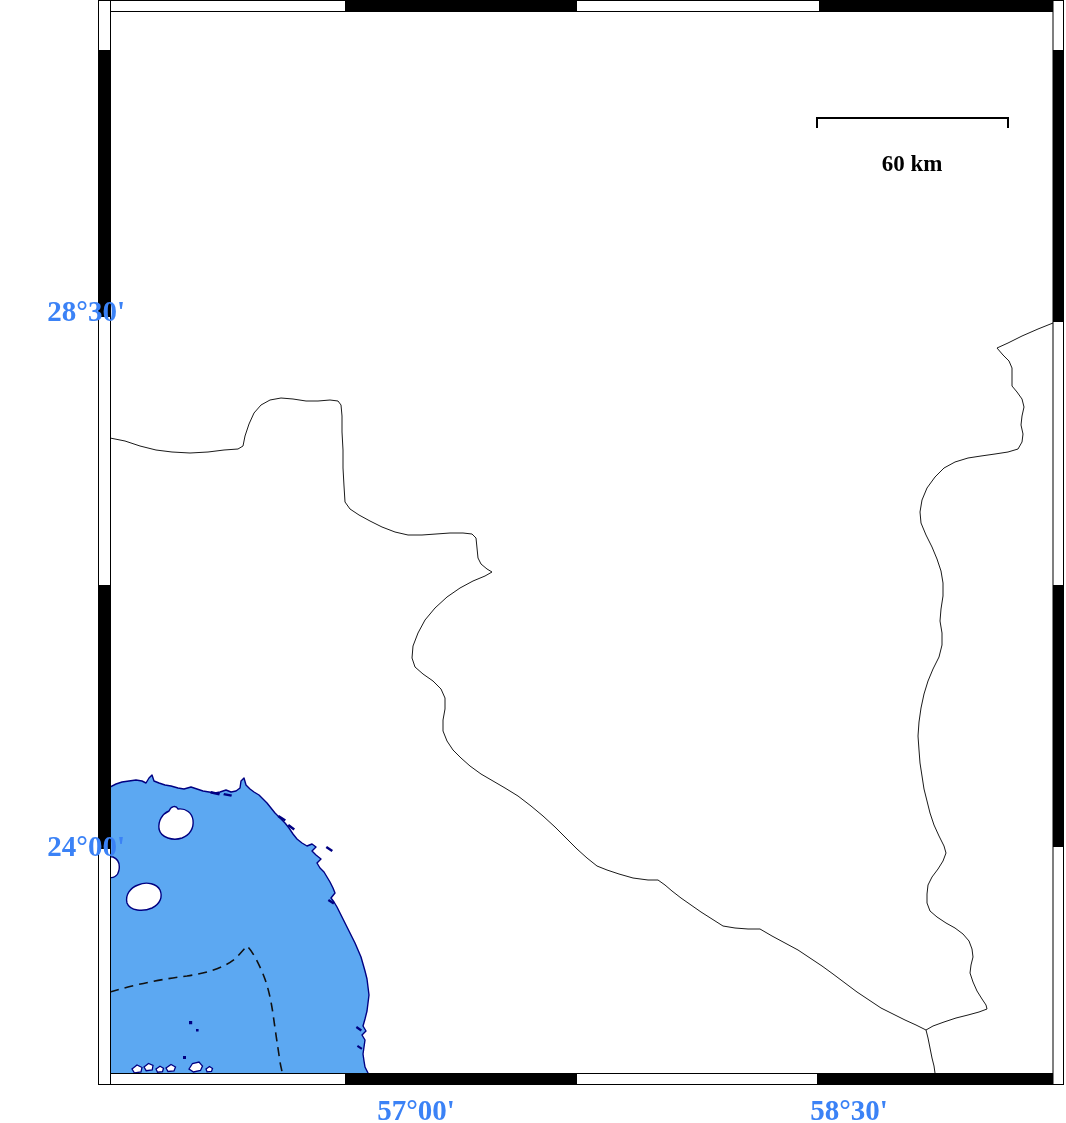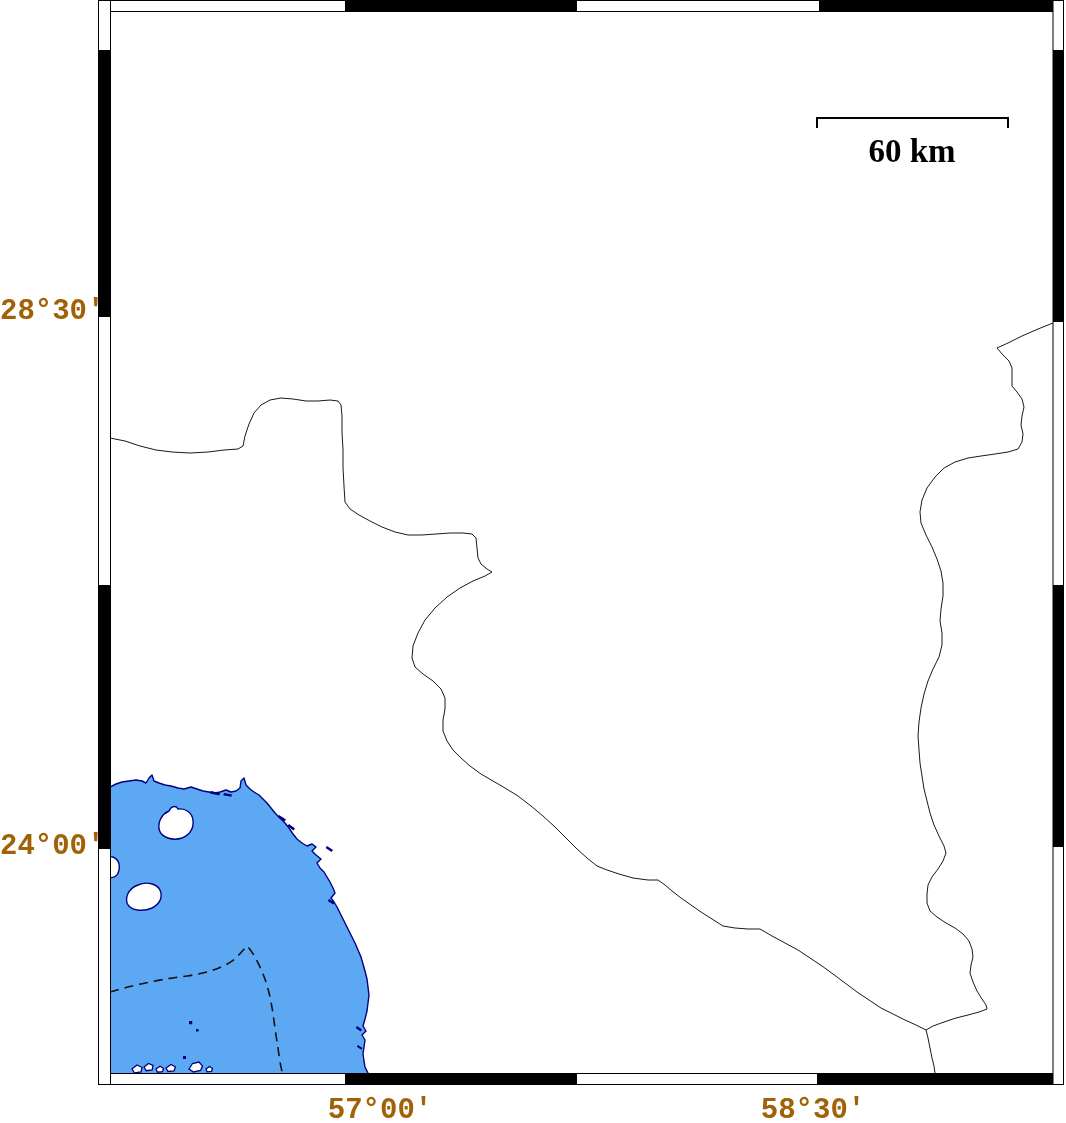--- a/index.html
+++ b/index.html
@@ -1,26 +1,26 @@
 <!DOCTYPE html>
 <html><head>
 <meta charset="utf-8">
 <style>
   html,body{margin:0;padding:0;background:#ffffff;}
   .stage{position:relative;width:1066px;height:1123px;background:#ffffff;overflow:hidden;
          font-family:"Liberation Serif", serif;}
   .stage svg{position:absolute;left:0;top:0;}
-  .map-label{position:absolute;font-weight:bold;font-size:29px;line-height:29px;color:#a16207;
-             font-family:Liberation Mono, monospace;}
+  .map-label{position:absolute;font-weight:bold;font-size:29px;line-height:29px;color:#3b82f6;
+             font-family:Liberation Serif, serif;margin-left:36px;}
   .lat1{left:0;top:297px;width:89px;text-align:right;}
   .lat2{left:0;top:832px;width:89px;text-align:right;}
   .lon1{left:300px;top:1096px;width:160px;text-align:center;}
   .lon2{left:733px;top:1096px;width:160px;text-align:center;}
-  .scale-label{position:absolute;left:832px;top:138px;width:160px;text-align:center;
-               font-weight:bold;font-size:33px;line-height:27px;color:#000;}
+  .scale-label{position:absolute;left:832px;top:150px;width:160px;text-align:center;
+               font-weight:bold;font-size:23px;line-height:27px;color:#000;}
 </style>
 </head>
 <body>
 
 <div class="stage">
 
   <svg width="1066" height="1123" viewBox="0 0 1066 1123">
     <defs>
       <clipPath id="mapclip">
         <rect x="110.5" y="11.5" width="942.5" height="1062"></rect>

